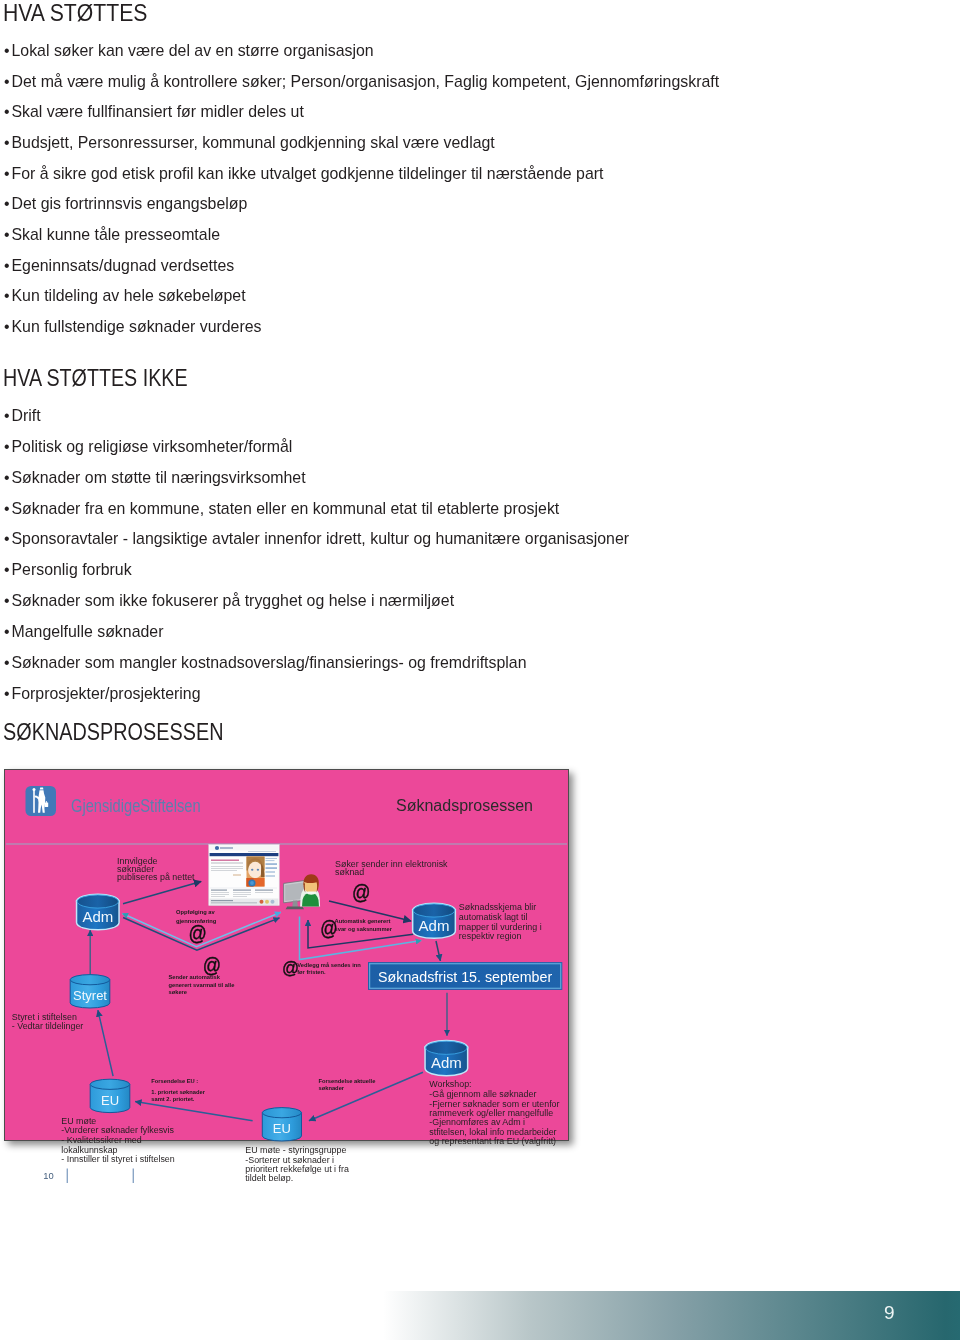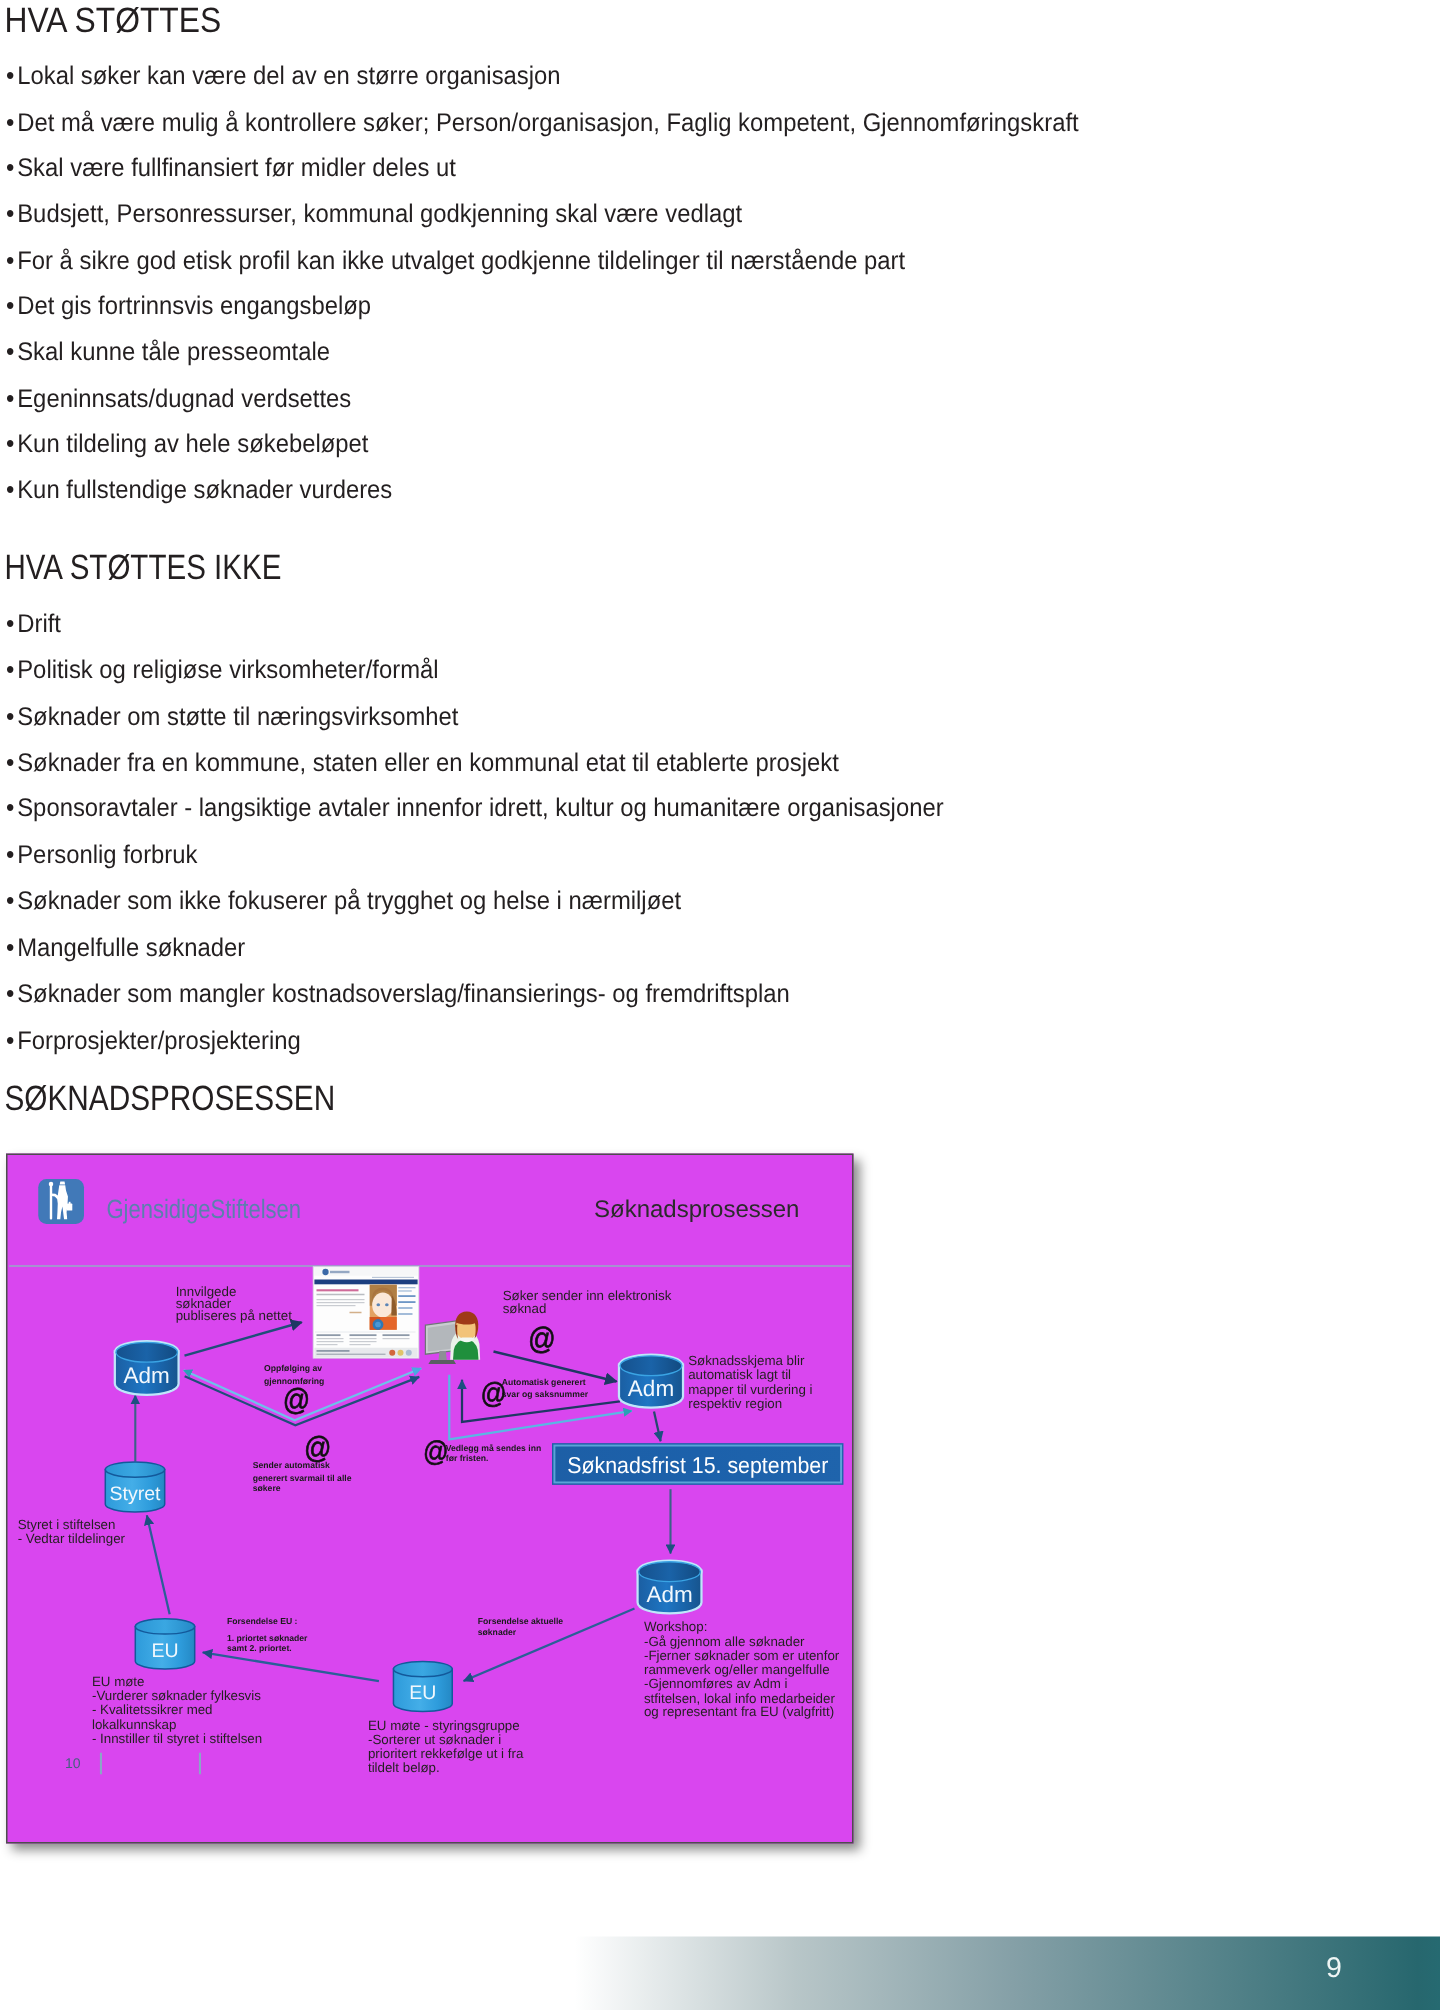--- a/index.html
+++ b/index.html
@@ -2,21 +2,21 @@
 <html><head>
 <meta charset="utf-8">
 <title>Dokument</title>
 <style>
   html,body{margin:0;padding:0;}
   body{width:960px;height:1340px;background:#ffffff;font-family:"Liberation Sans",sans-serif;color:#231f20;position:relative;overflow:hidden;}
   .page{position:absolute;left:0;top:0;width:960px;height:1340px;}
   .section-title{position:absolute;left:2.6px;font-size:23.4px;font-weight:400;color:#231f20;white-space:nowrap;line-height:1;transform-origin:0 0;}
   .bullet{position:absolute;left:3.6px;font-size:17px;white-space:nowrap;line-height:1;transform-origin:0 0;transform:scaleX(0.935);}
   .bullet .dot{display:inline-block;width:8px;}
-  .figure{position:absolute;left:4px;top:769px;width:565px;height:460px;background:#d946ef;border:1px solid #4d4d4d;box-sizing:border-box;box-shadow:4px 4px 7px rgba(0,0,0,0.45);}
+  .figure{position:absolute;left:4px;top:769px;width:565px;height:372px;background:#ec4899;border:1px solid #4d4d4d;box-sizing:border-box;box-shadow:4px 4px 7px rgba(0,0,0,0.45);}
   .fig-svg{display:block;}
   .brand-text{font-family:"Liberation Sans",sans-serif;font-size:17.7px;fill:#5b7fae;}
   .fig-title{font-family:"Liberation Sans",sans-serif;font-size:16px;fill:#2b2b2b;}
   .cyl-label{font-family:"Liberation Sans",sans-serif;fill:#f2f8fd;text-anchor:middle;}
   .note{font-family:"Liberation Sans",sans-serif;fill:#231f20;font-size:8.9px;}
   .note-b{font-family:"Liberation Sans",sans-serif;fill:#1a1a1a;font-size:5.75px;font-weight:700;}
   .at-sym{font-family:"Liberation Sans",sans-serif;fill:#101010;font-weight:400;stroke:#101010;stroke-width:0.45px;}
   .footer-bar{position:absolute;left:383px;top:1291px;width:577px;height:49px;background:linear-gradient(to right,#ffffff 0%,#b8c6c8 25.5%,#85a0a7 50.6%,#27676e 97.4%,#266a71 100%);}
   .footer-num{position:absolute;left:884px;top:1303px;font-size:19px;color:#eef5f4;line-height:1;}
 </style>

